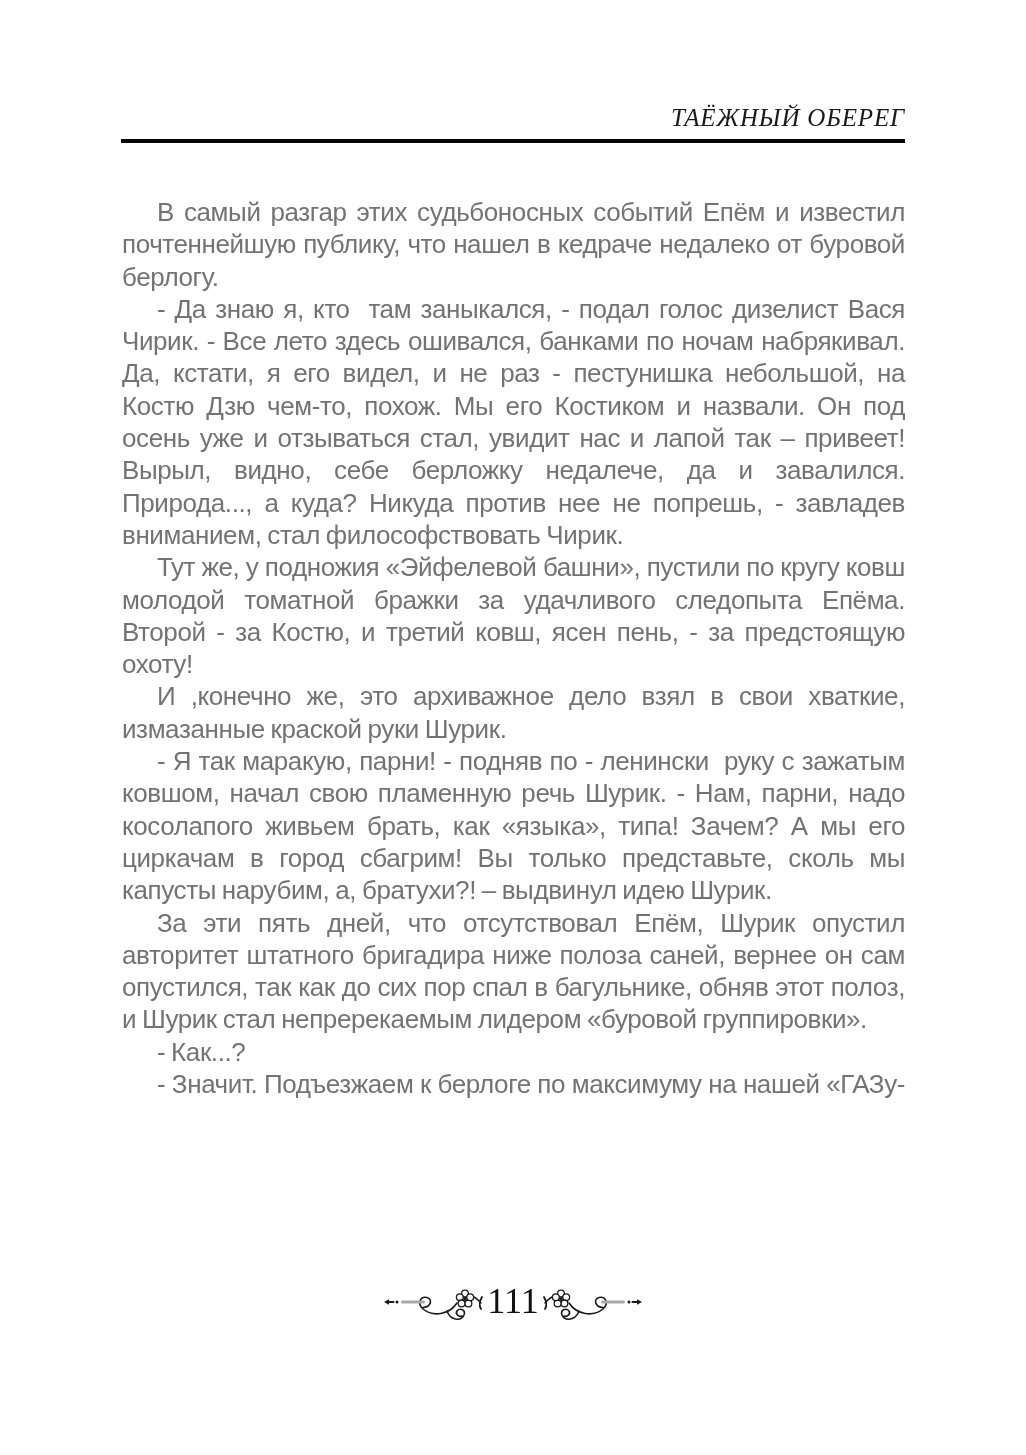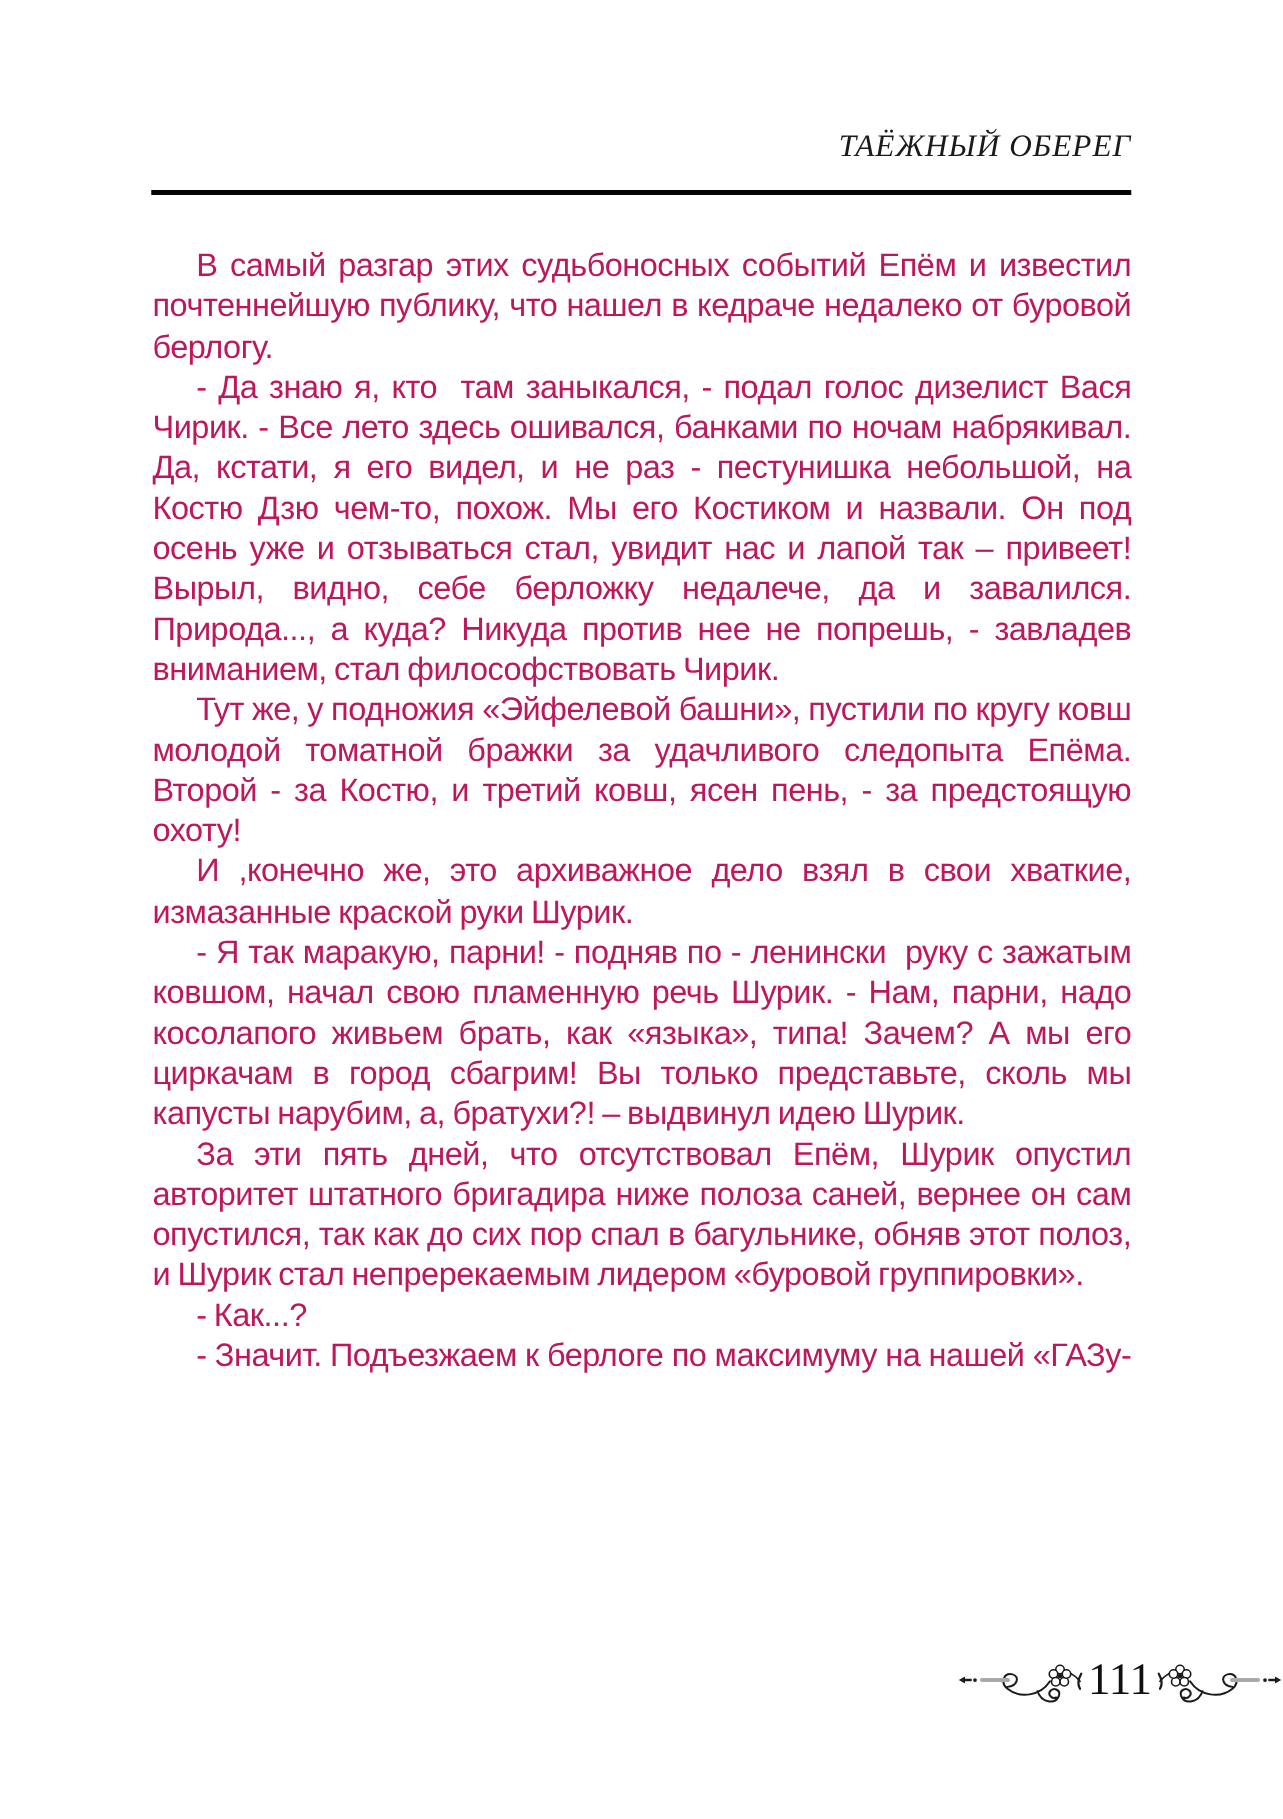--- a/index.html
+++ b/index.html
@@ -20,50 +20,50 @@
     position: absolute;
     top: 104px;
     left: 121px;
     width: 784px;
     text-align: right;
     font-family: "Liberation Serif", serif;
     font-style: italic;
     font-size: 25px;
     letter-spacing: 0.8px;
     color: #1a1a1a;
-    padding-bottom: 20px;
+    padding-bottom: 7px;
     border-bottom: 4px solid #050505;
   }
   .body-text {
     position: absolute;
     top: 196px;
     left: 122px;
     width: 783px;
     font-size: 26px;
     line-height: 32.3px;
     letter-spacing: -0.4px;
     word-spacing: -1px;
     text-align: justify;
-    color: #be185d;
+    color: #737373;
   }
   .body-text p {
     margin: 0;
     text-indent: 35px;
     white-space: pre-wrap;
   }
   .body-text p.justify-last {
     text-align-last: justify;
   }
   .page-footer {
     position: absolute;
-    top: 1324px;
+    top: 1282px;
     left: 0;
     width: 1026px;
     display: flex;
-    justify-content: flex-end;
+    justify-content: center;
   }
   .ornament-svg {
     display: block;
   }
   .pagenum-text {
     font-family: "Liberation Serif", serif;
     font-size: 36px;
     fill: #111111;
   }
 </style>

